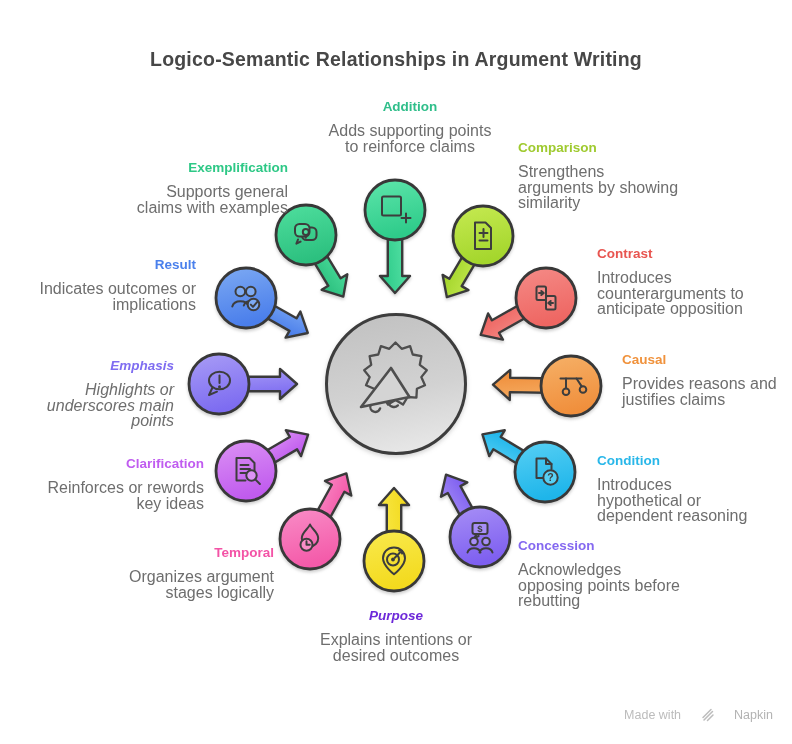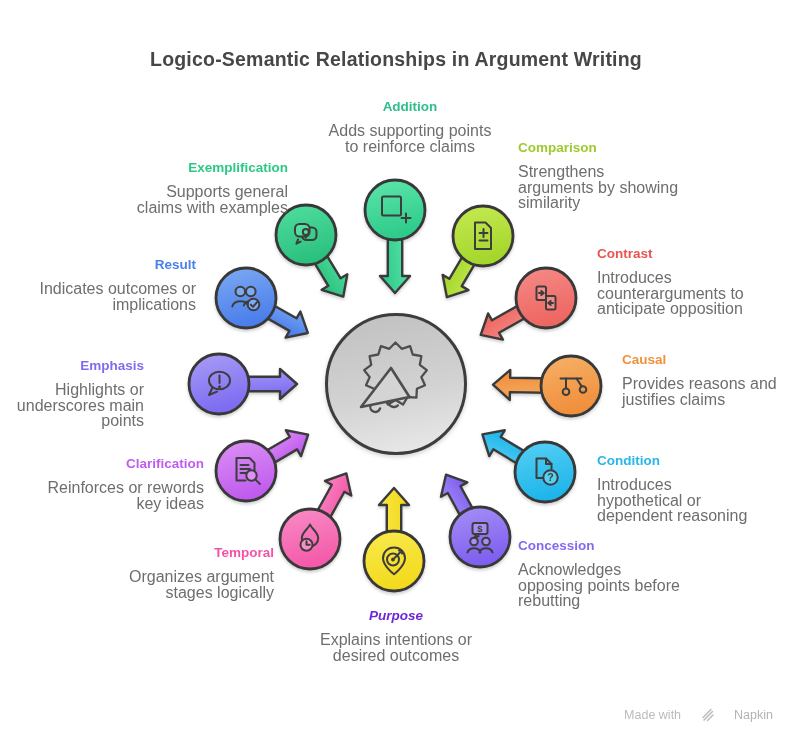--- a/index.html
+++ b/index.html
@@ -314,21 +314,21 @@
     </g>
     <circle cx="100" cy="100" r="30" fill="url(#g-emphasis)" stroke="#383838" stroke-width="2.8"></circle>
     <g transform="translate(80,80)" fill="none" stroke="#3d3d3d" stroke-width="2" stroke-linecap="round" stroke-linejoin="round">
 
     <ellipse cx="20.5" cy="16.5" rx="10.5" ry="8.8"></ellipse>
     <path d="M13.5,23.5 L10,31 l8,-3.3"></path>
     <path d="M20.5,11.5 v7.5"></path>
     <circle cx="20.5" cy="22.8" r="1.5" fill="#3d3d3d" stroke="none"></circle>
     </g>
   </svg></div>
-    <div class="ntext align-right" style="top: 358px; right: 648px;">
+    <div class="ntext align-right" style="top: 358px; right: 618px; font-style: italic;">
       <div class="nlabel" style="color: rgb(127, 109, 241);">Emphasis</div>
       <div class="ndesc">Highlights or
 underscores main
 points</div>
     </div>
   </div>
 
   <div class="node">
     <div class="bubble" style="left: 146px; top: 198px;"><svg width="200" height="200" viewBox="0 0 200 200">
     <defs>

